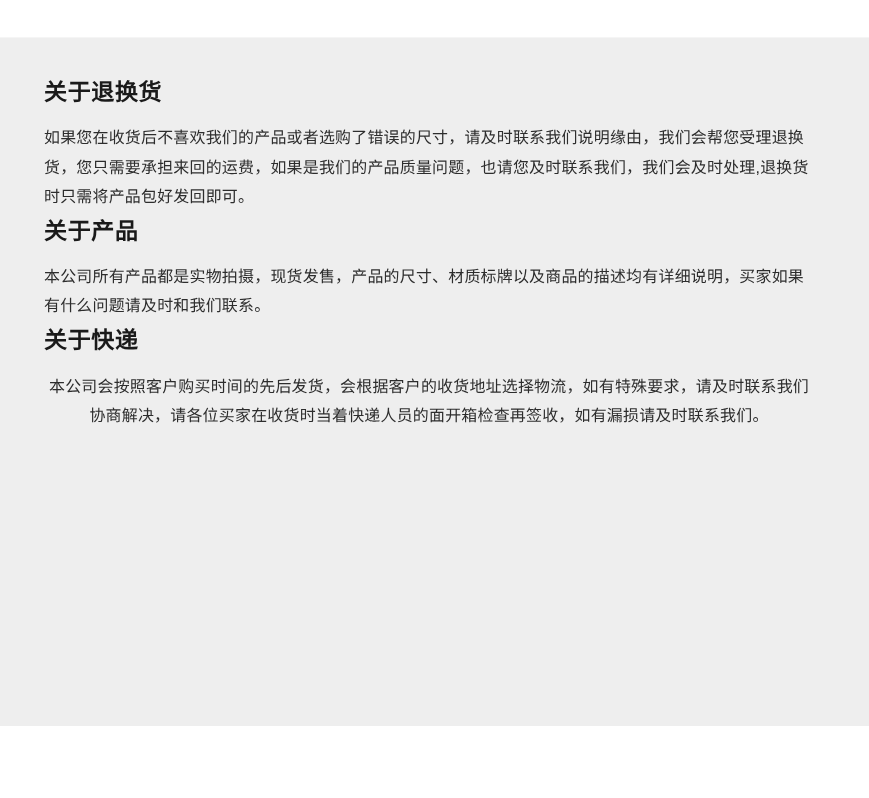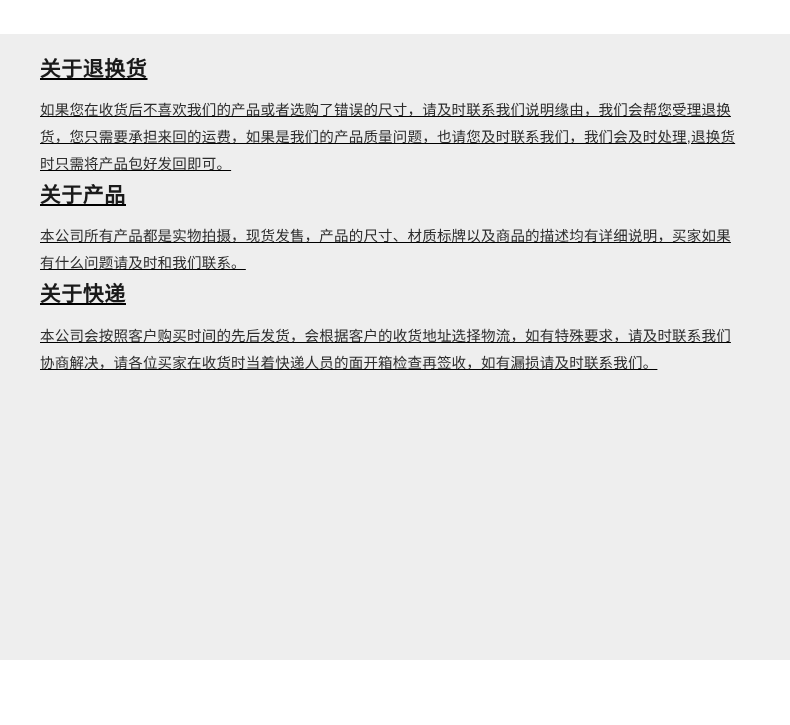--- a/index.html
+++ b/index.html
@@ -25,23 +25,22 @@
     position: absolute;
     left: 0;
     top: 34px;
     width: 790px;
     height: 626px;
     background: #eeeeee;
   }
   .content {
     position: absolute;
     left: 40px;
-    top: 56px;
+    top: 72px;
     width: 712px;
-    text-decoration: underline;
   }
   .section {
     margin-bottom: 4px;
   }
   .section-title {
     font-size: 21px;
     font-weight: bold;
     color: #1a1a1a;
     letter-spacing: 0.5px;
     margin: 0 0 16px 0;
@@ -53,21 +52,21 @@
     font-size: 14.5px;
     color: #2d2d2d;
     line-height: 27px;
     margin: 0;
     letter-spacing: 0.2px;
     max-width: 706px;
   }
   .sec-returns .section-body { max-width: 700px; }
   .sec-product .section-body { max-width: 700px; }
   .sec-color .section-body { max-width: 712px; }
-  .sec-shipping .section-body { max-width: 700px; }
+  .sec-shipping .section-body { max-width: 700px; text-align: center; }
 </style>
 </head>
 <body>
 
 <div class="page">
 
   <div class="panel"></div>
 
   <div class="content">
 

